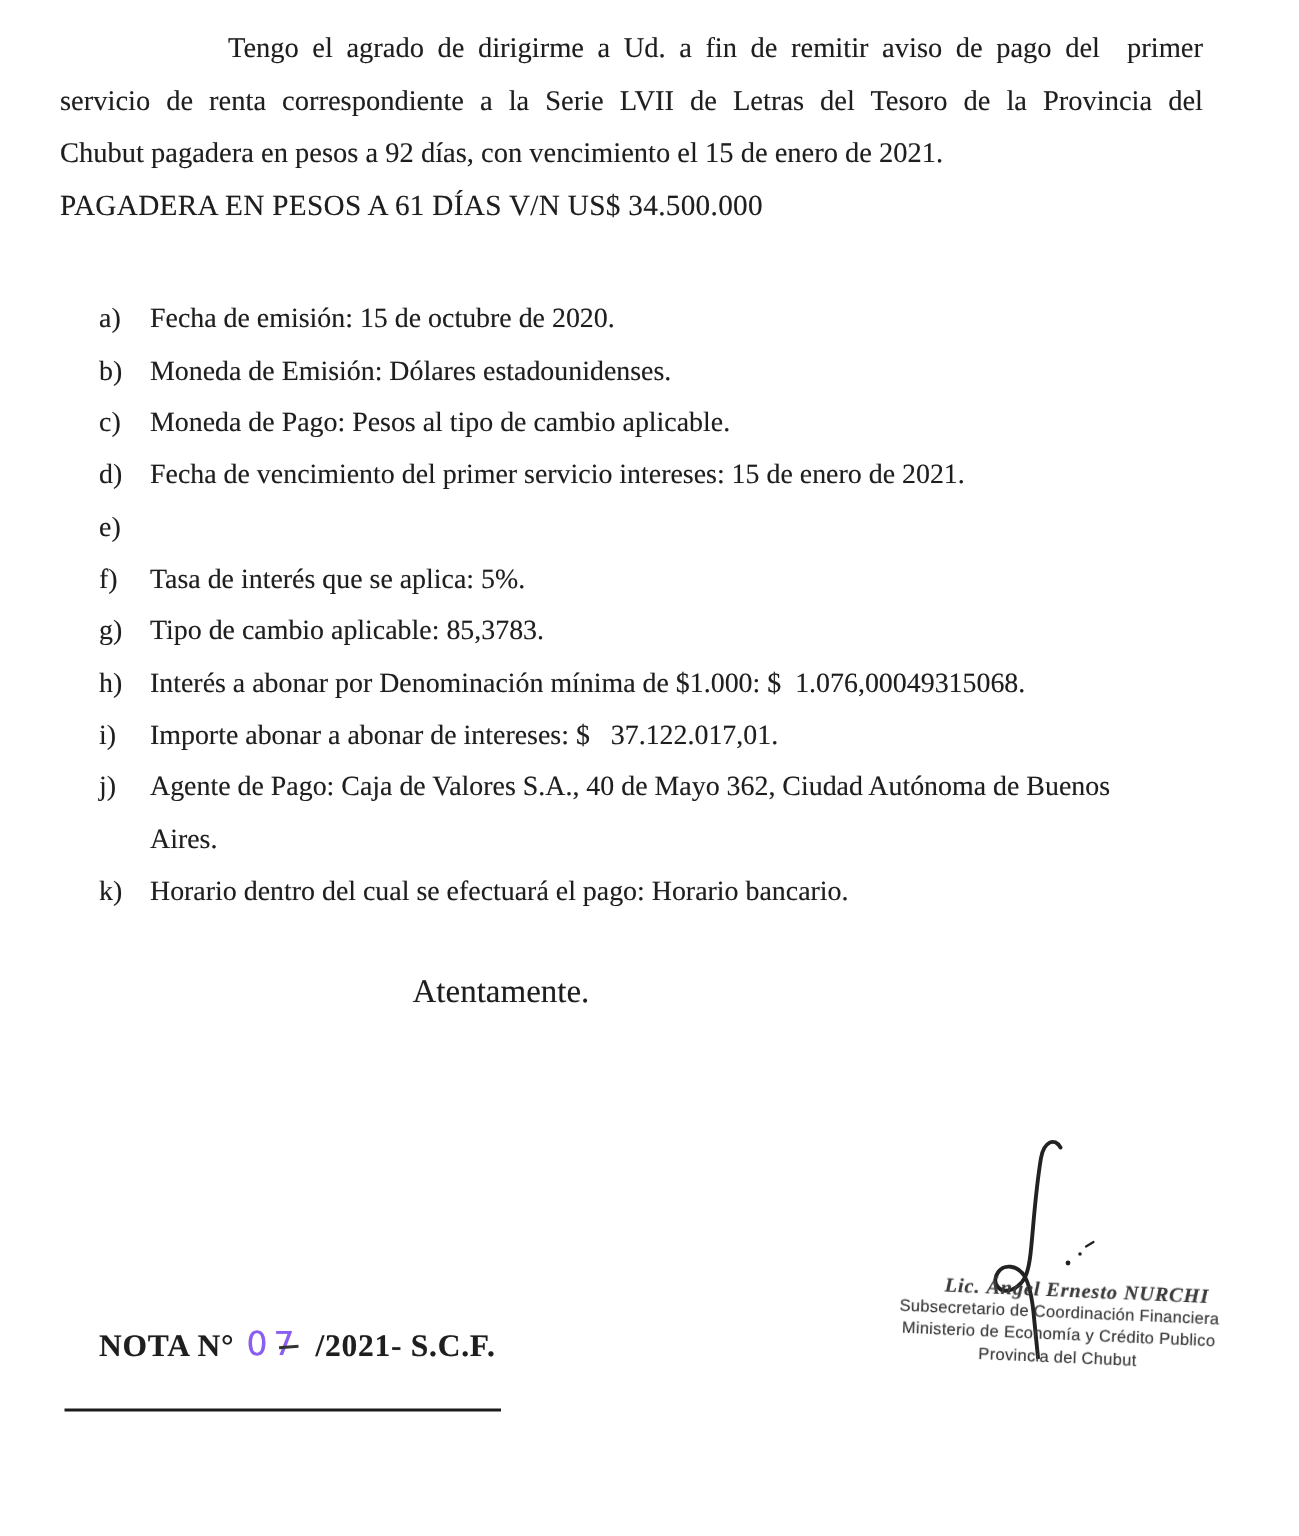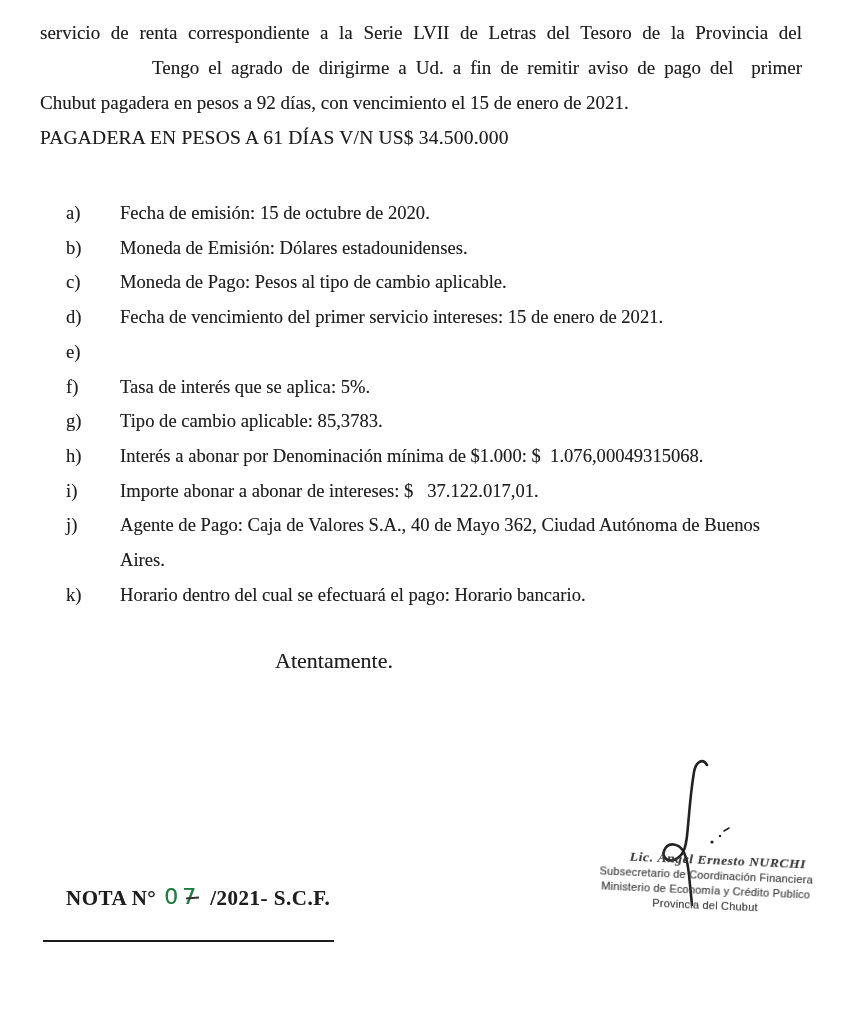--- a/index.html
+++ b/index.html
@@ -12,55 +12,55 @@
   
   .doc-text{position:absolute;left:40px;top:15px;width:762px;font-size:19px;line-height:35px;}
   .line{width:100%;}
   .jlast{text-align:justify;text-align-last:justify;}
   .indent{text-indent:112px;}
   .caps-line{font-size:19.5px;letter-spacing:.2px;}
   
   .list{position:absolute;left:66px;top:196px;width:756px;font-size:18.6px;line-height:34.7px;}
   .row{display:flex;align-items:flex-start;}
   .marker{flex:0 0 34px;white-space:pre;}
-  .itext{flex:1;margin-left:20px;}
+  .itext{flex:1;}
   .iline{white-space:pre;}
   
   .closing{position:absolute;left:275px;top:643px;font-size:22px;line-height:35px;}
   
   .sig-svg{position:absolute;left:640px;top:756px;width:100px;height:150px;}
   .stamp{
     position:absolute;left:575px;top:851px;width:262px;text-align:center;
     transform:rotate(2.5deg);color:#3b3b3b;filter:blur(.3px);
   }
   .stamp-name{font-size:13.5px;font-style:italic;font-weight:bold;letter-spacing:.6px;line-height:17px;padding-left:22px;white-space:pre;}
   .stamp-line{font-family:"Liberation Sans","DejaVu Sans",sans-serif;font-size:11px;line-height:15px;letter-spacing:.2px;white-space:pre;}
   
   .nota{
     position:absolute;left:43px;top:860px;font-size:21px;font-weight:bold;
     letter-spacing:.5px;border-bottom:2.5px solid #1c1c1c;padding:0 4px 4px 0;white-space:pre;
   }
   .handwritten{
     position:relative;display:inline-block;font-family:"DejaVu Sans",sans-serif;
-    font-weight:400;font-size:22px;letter-spacing:4px;color:#15803d;margin:0 10px 0 8px;
+    font-weight:400;font-size:22px;letter-spacing:4px;color:#8b5cf6;margin:0 10px 0 8px;
     transform:translateY(-1px);
   }
   .handwritten::after{ 
     content:"";position:absolute;right:1px;top:13px;width:13px;height:1.6px;
     background:#333;transform:rotate(-5deg);
   }
 </style>
 </head>
 <body>
 
 <div class="page">
 
   <section class="doc-text">
+    <div class="line indent jlast">Tengo el agrado de dirigirme a Ud. a fin de remitir aviso de pago del&nbsp; primer</div>
     <div class="line jlast">servicio de renta correspondiente a la Serie LVII de Letras del Tesoro de la Provincia del</div>
-    <div class="line indent jlast">Tengo el agrado de dirigirme a Ud. a fin de remitir aviso de pago del&nbsp; primer</div>
     <div class="line">Chubut pagadera en pesos a 92 días, con vencimiento el 15 de enero de 2021.</div>
     <div class="line caps-line">PAGADERA EN PESOS A 61 DÍAS V/N US$ 34.500.000</div>
   </section>
 
   <section class="list">
     <div class="row">
       <span class="marker">a)</span>
       <div class="itext">
           <div class="iline">Fecha de emisión: 15 de octubre de 2020.</div>
         </div>

